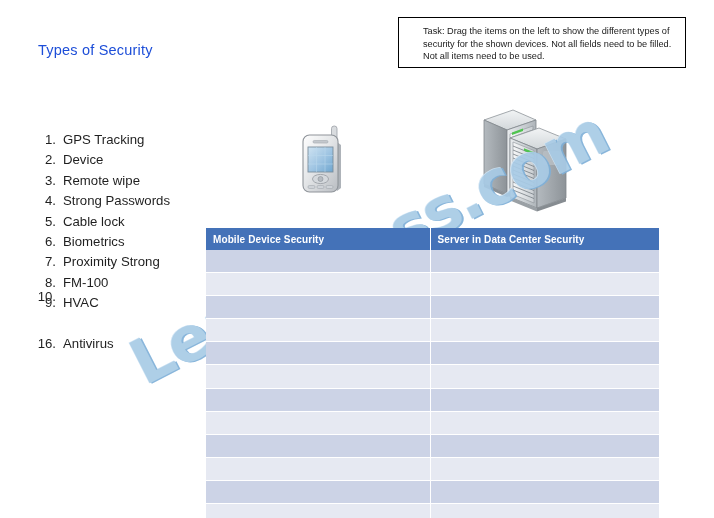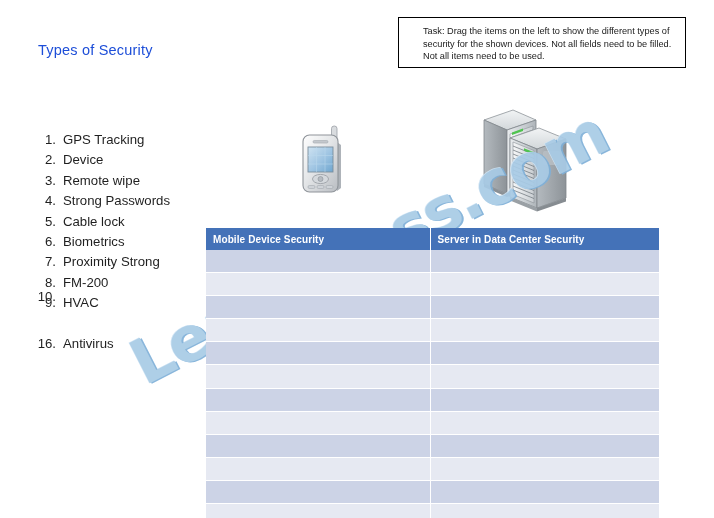--- a/index.html
+++ b/index.html
@@ -187,21 +187,21 @@
     <div class="item-row">
       <span class="item-num">6.</span>
       <span class="item-label">Biometrics</span>
     </div>
     <div class="item-row">
       <span class="item-num">7.</span>
       <span class="item-label">Proximity Strong</span>
     </div>
     <div class="item-row">
       <span class="item-num">8.</span>
-      <span class="item-label">FM-200</span>
+      <span class="item-label">FM-100</span>
     </div>
     <div class="item-row">
       <span class="item-num">9.</span>
       <span class="item-label">HVAC</span>
     </div>
     <div class="item-row">
       <span class="item-num">10.</span>
     </div>
     <div class="item-row">
       <span class="item-num">16.</span>

